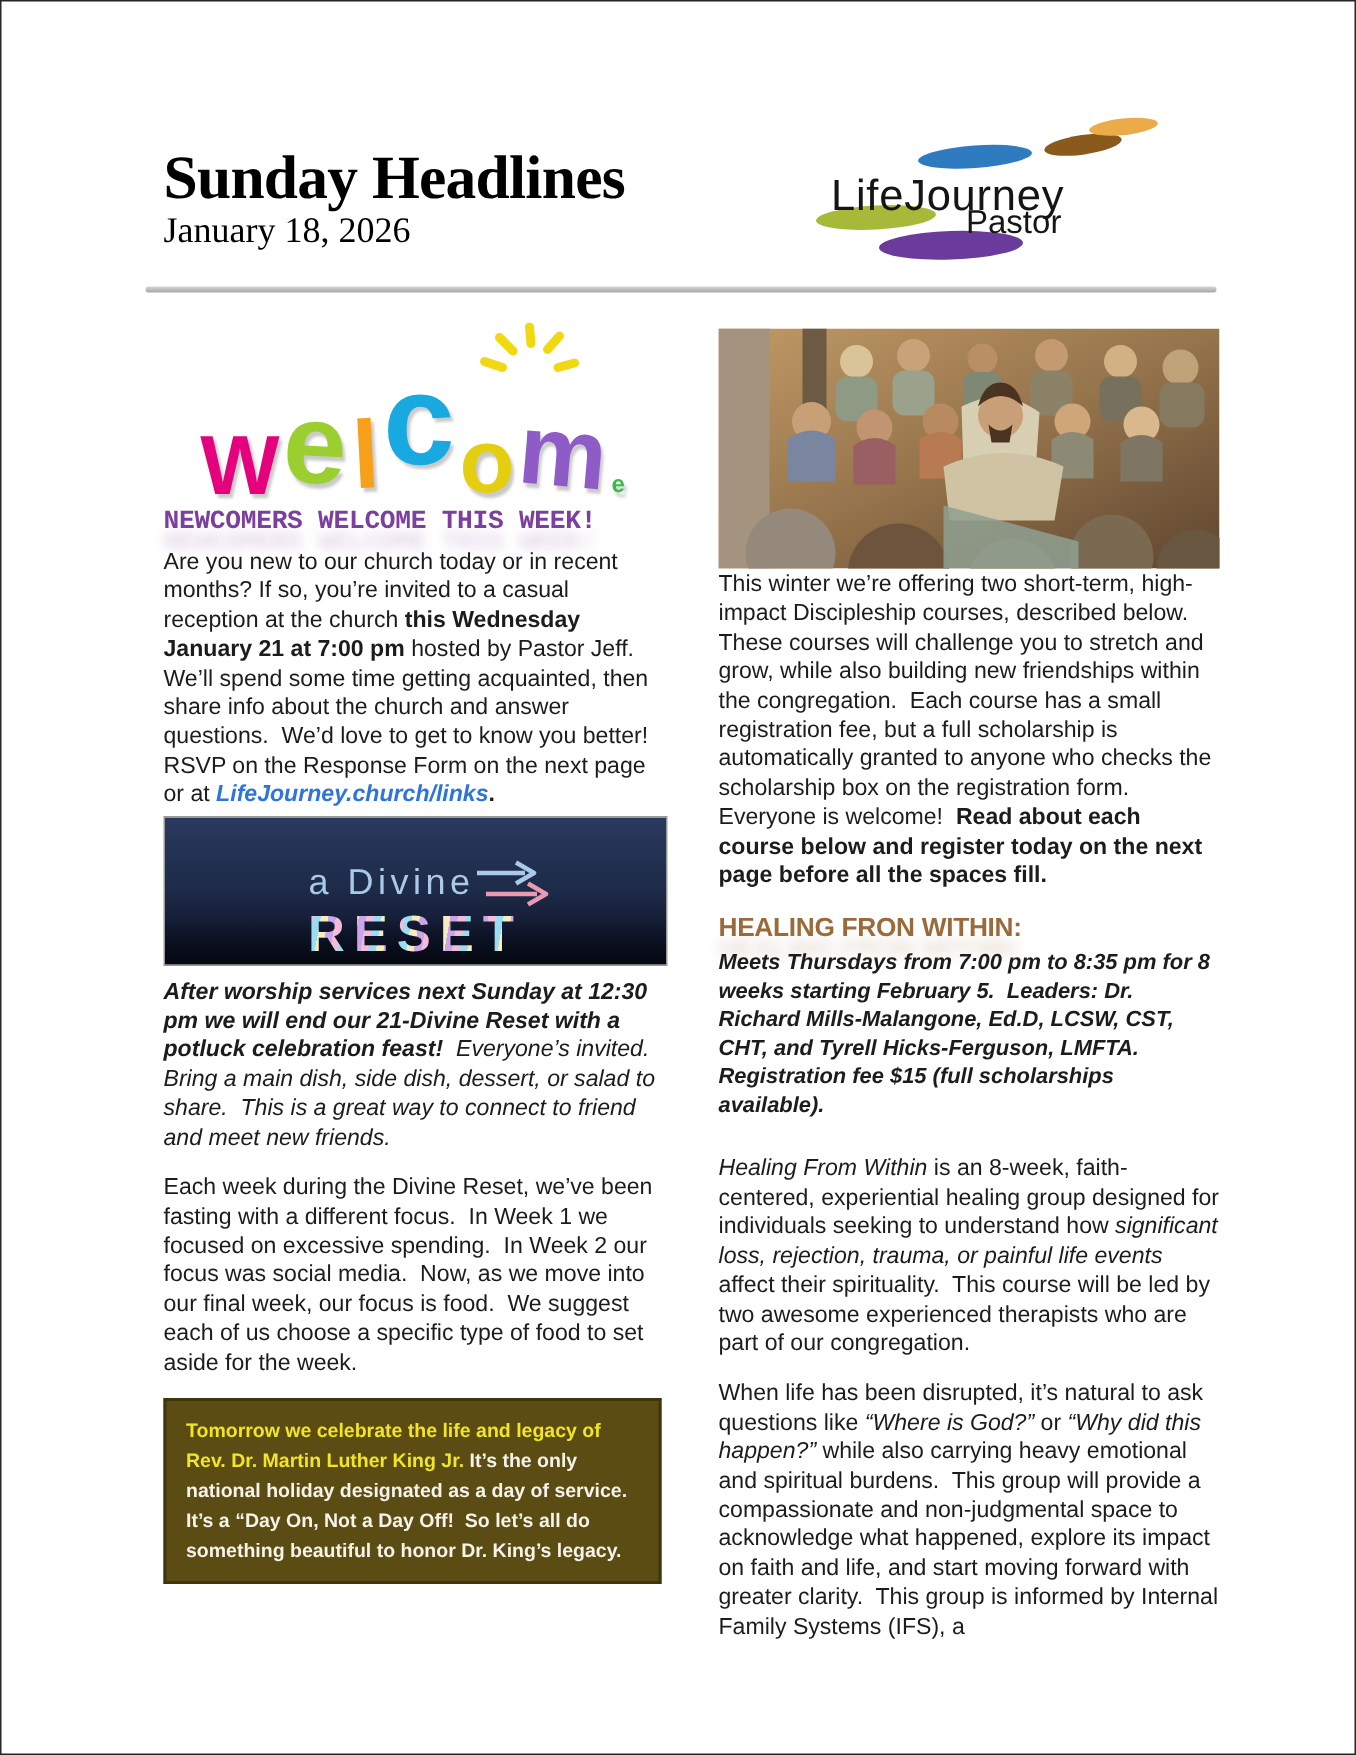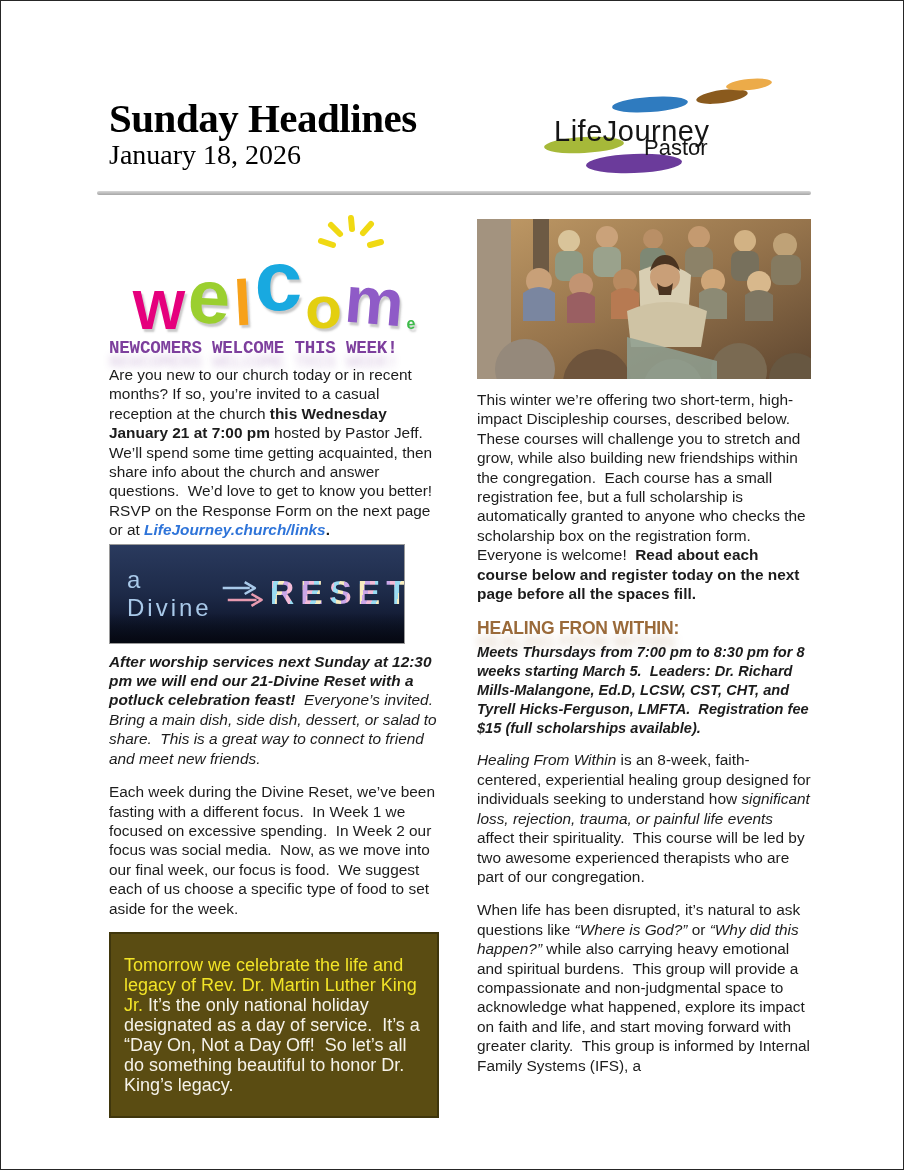--- a/index.html
+++ b/index.html
@@ -4,21 +4,21 @@
 <style>
   html,body{margin:0;padding:0;background:#ffffff;}
   .page{
     width:904px;height:1170px;box-sizing:border-box;position:relative;overflow:hidden;
     background:#fff;border:1.5px solid #262626;
     font-family:"Liberation Sans",sans-serif;color:#1c1c1c;
   }
   
   .header{margin:94px 92px 0 108px;position:relative;height:80px;}
   .title{font-family:"Liberation Serif",serif;font-weight:700;font-size:41px;line-height:46px;margin:0;color:#000;letter-spacing:-0.5px;}
-  .date{font-family:"Liberation Serif",serif;font-size:28px;line-height:27px;color:#000;}
+  .date{font-family:"Liberation Serif",serif;font-size:24px;line-height:27px;color:#000;}
   .logo{position:absolute;left:437px;top:-4px;width:215px;height:88px;}
   .logo-name{position:absolute;left:8px;top:24px;font-size:29px;color:#151515;letter-spacing:0.5px;}
   .logo-sub{position:absolute;left:98px;top:44px;font-size:22px;color:#151515;}
   .ell{position:absolute;border-radius:50%;}
   .ell-blue{left:66px;top:6px;width:76px;height:15px;transform:rotate(-4deg);}
   .ell-brown{left:150px;top:-1px;width:52px;height:13px;transform:rotate(-8deg);}
   .ell-orange{left:180px;top:-12px;width:46px;height:11px;transform:rotate(-6deg);}
   .ell-green{left:-2px;top:46px;width:80px;height:16px;transform:rotate(-3deg);}
   .ell-purple{left:40px;top:63px;width:96px;height:19px;transform:rotate(-2deg);}
   .divider{margin:16px 92px 0 96px;height:4px;border-radius:2px;
@@ -42,42 +42,42 @@
   .welcome-art span:nth-child(1){font-size:84px;transform:rotate(-5deg);}
   .welcome-art span:nth-child(2){font-size:56px;transform:translateY(4px);}
   .welcome-art span:nth-child(3){font-size:76px;transform:rotate(3deg);}
   .welcome-art span:nth-child(4){font-size:64px;transform:translateY(2px) rotate(-3deg);}
   .welcome-art span:nth-child(5){font-size:86px;transform:translateY(-12px);}
   .welcome-art span:nth-child(6){font-size:60px;transform:translateY(4px);}
   .welcome-art span:nth-child(7){font-size:66px;transform:rotate(5deg);}
   .sun{position:absolute;right:52px;top:-4px;z-index:0;}
   .mt-news{margin-top:6px;}
   
-  .reset-banner{width:296px;height:100px;margin-top:4px;position:relative;border:1px solid #9a9a9a;box-sizing:border-box;
+  .reset-banner{width:336px;height:100px;margin-top:4px;position:relative;border:1px solid #9a9a9a;box-sizing:border-box;
     background:linear-gradient(180deg,#2a3a5e 0%,#1d2a48 50%,#141d36 72%,#0b1223 100%);
-    display:flex;flex-direction:row;align-items:center;justify-content:center;overflow:hidden;}
+    display:flex;flex-direction:column;align-items:center;justify-content:flex-end;overflow:hidden;}
   .reset-line1{font-size:24px;color:#a9c9e9;letter-spacing:3px;display:flex;align-items:center;margin-left:26px;z-index:1;}
   .reset-line2{font-size:34px;font-weight:700;letter-spacing:6px;margin-top:-2px;z-index:1;
     background:repeating-linear-gradient(100deg,#f3bcd8 0 5px,#9adcf2 5px 10px,#f7ecc0 10px 15px,#caa6e8 15px 20px);
     -webkit-background-clip:text;background-clip:text;color:transparent;}
   .road{position:absolute;bottom:0;left:0;right:0;height:30px;
     background:linear-gradient(180deg,rgba(5,8,18,0),rgba(4,6,14,0.85));}
   .h-potluck{margin-top:26px;}
   .p-pot1{margin-top:8px;font-style:italic;}
   .p-pot2{margin-top:14px;}
   
   .mlk-box{margin-top:14px;background:var(--mlk-bg);border:2px solid var(--mlk-border);
-    padding:21px 13px;font-weight:400;font-size:18px;line-height:20px;white-space:pre-wrap;}
+    padding:10px 13px;font-weight:700;font-size:13px;line-height:20px;white-space:pre-wrap;}
   
   .photo{width:334px;height:160px;display:block;}
   .h-winter{margin-top:12px;}
-  .p-winter{margin-top:11px;}
+  .p-winter{margin-top:1px;}
   .h-healing{margin-top:14px;}
   .meta{margin-top:4px;font-style:italic;font-weight:700;font-size:14.6px;line-height:19px;}
-  .p-heal1{margin-top:12px;}
+  .p-heal1{margin-top:22px;}
   .p-heal2{margin-top:14px;}
 </style>
 </head>
 <body>
 
 <div class="page">
 
   <div class="header">
     <h1 class="title">Sunday Headlines</h1>
     <div class="date">January 18, 2026</div>
@@ -189,19 +189,19 @@
         <circle cx="262" cy="152" r="28" fill="#7a6a52"></circle>
         <circle cx="318" cy="160" r="26" fill="#675741"></circle>
         <path d="M150 118 l90 24 v18 h-90 z" fill="#8fa092" opacity="0.85"></path>
       </svg>
 
       <p class="p-winter"><span>This winter we’re offering two short-term, high-impact Discipleship courses, described below.  These courses will challenge you to stretch and grow, while also building new friendships within the congregation.  Each course has a small registration fee, but a full scholarship is automatically granted to anyone who checks the scholarship box on the registration form.  Everyone is welcome!  </span><span class="seg-b">Read about each course below and register today on the next page before all the spaces fill.</span></p>
 
       <h2 class="brown h-healing">
         <span>HEALING FRON WITHIN:</span><br>
       </h2>
-      <p class="meta"><span>Meets Thursdays from 7:00 pm to 8:30 pm for 8 weeks starting March 5.  Leaders: Dr. Richard Mills-Malangone, Ed.D, LCSW, CST, CHT, and Tyrell Hicks-Ferguson, LMFTA.  Registration fee $15 (full scholarships available).</span></p>
+      <p class="meta"><span>Meets Thursdays from 7:00 pm to 8:35 pm for 8 weeks starting February 5.  Leaders: Dr. Richard Mills-Malangone, Ed.D, LCSW, CST, CHT, and Tyrell Hicks-Ferguson, LMFTA.  Registration fee $15 (full scholarships available).</span></p>
       <p class="p-heal1"><span class="seg-i">Healing From Within</span><span> is an 8-week, faith-centered, experiential healing group designed for individuals seeking to understand how </span><span class="seg-i">significant loss, rejection, trauma, or painful life events</span><span> affect their spirituality.  This course will be led by two awesome experienced therapists who are part of our congregation.</span></p>
       <p class="p-heal2"><span>When life has been disrupted, it’s natural to ask questions like </span><span class="seg-i">“Where is God?”</span><span> or </span><span class="seg-i">“Why did this happen?”</span><span> while also carrying heavy emotional and spiritual burdens.  This group will provide a compassionate and non-judgmental space to acknowledge what happened, explore its impact on faith and life, and start moving forward with greater clarity.  This group is informed by Internal Family Systems (IFS), a</span></p>
     </div>
 
   </div>
 </div>
 
 </body></html>

